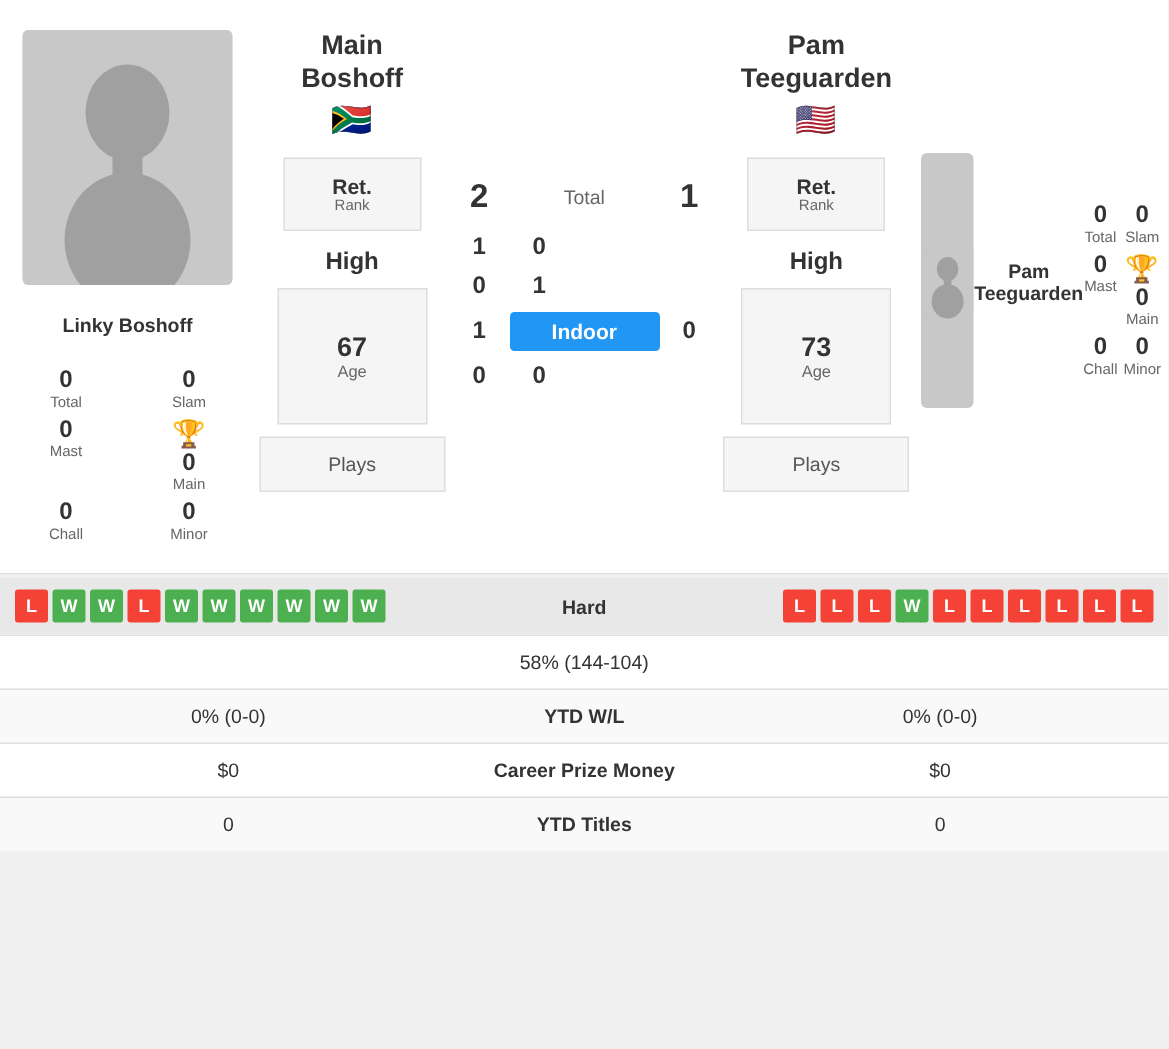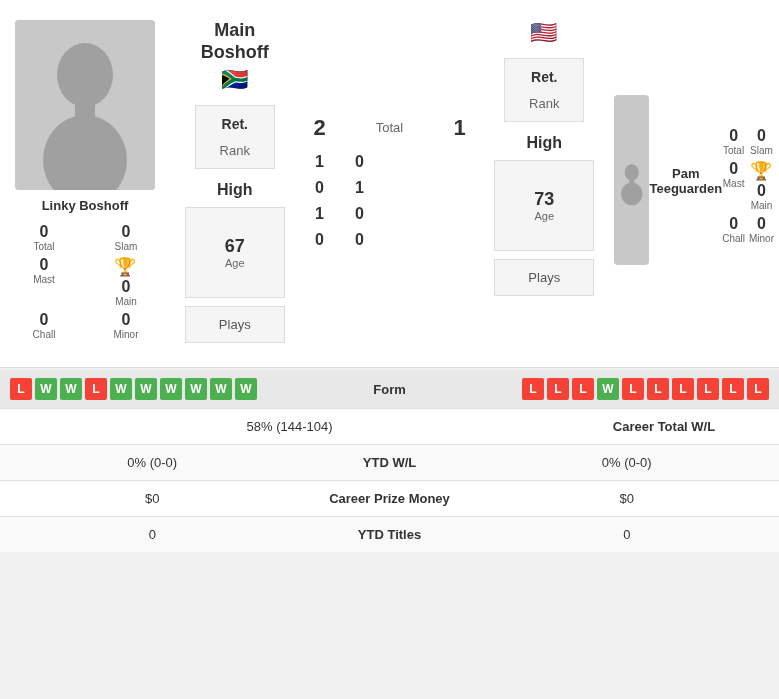--- a/index.html
+++ b/index.html
@@ -24,20 +24,21 @@
       padding: 10px 0 10px 0;
       border-bottom: 1px solid #ddd;
     }
 
     .player-card {
       width: 170px;
       display: flex;
       flex-direction: column;
       align-items: center;
       padding: 10px 5px;
+      gap: 11px;
     }
 
     .player-avatar {
       width: 140px;
       height: 170px;
       background: #c8c8c8;
       border-radius: 4px;
       display: flex;
       align-items: center;
       justify-content: center;
@@ -107,35 +108,34 @@
     }
 
     .flag-icon {
       font-size: 24px;
       margin-bottom: 8px;
     }
 
     .rank-box {
       background: #f5f5f5;
       border: 1px solid #ddd;
-      width: 80px;
+      width: 92px;
       padding: 10px;
       text-align: center;
       margin: 4px 0;
     }
 
     .rank-box-value {
       font-size: 14px;
       font-weight: bold;
     }
 
     .rank-box-label {
-      font-size: 13px;
+      font-size: 10px;
       color: #666;
-      margin-top: 11px;
     }
 
     .high-label {
       font-size: 16px;
       font-weight: bold;
       margin: 8px 0 4px 0;
     }
 
     .age-box {
       background: #f5f5f5;
@@ -152,21 +152,21 @@
     }
 
     .age-label {
       font-size: 11px;
       color: #666;
     }
 
     .plays-box {
       background: #f5f5f5;
       border: 1px solid #ddd;
-      width: 100px;
+      width: 124px;
       padding: 10px;
       text-align: center;
       margin: 4px 0;
     }
 
     .plays-label {
       font-size: 13px;
       color: #555;
     }
 
@@ -404,30 +404,35 @@
         <span class="court-num">0</span>
       </div>
 
       <div class="court-row">
         <span class="court-num">0</span>
         <span class="court-num">1</span>
       </div>
 
       <div class="court-row">
         <span class="court-num">1</span>
+        <span class="court-badge badge-indoor">Indoor</span>
         <span class="court-num">0</span>
       </div>
 
       <div class="court-row">
         <span class="court-num">0</span>
         <span class="court-num">0</span>
       </div>
     </div>
 
     <div class="middle-stats">
+      <div class="player-header-name">
+        <span>Pam</span><br>
+        <span>Teeguarden</span>
+      </div>
       <div class="flag-icon flag-us">🇺🇸</div>
       <div class="rank-box">
         <div class="rank-box-value">Ret.</div>
         <div class="rank-box-label">Rank</div>
       </div>
       <div class="high-label">High</div>
       <div class="age-box">
         <div class="age-value">73</div>
         <div class="age-label">Age</div>
       </div>
@@ -483,38 +488,37 @@
         <div class="badge-w">W</div>
         <div class="badge-w">W</div>
         <div class="badge-l">L</div>
         <div class="badge-w">W</div>
         <div class="badge-w">W</div>
         <div class="badge-w">W</div>
         <div class="badge-w">W</div>
         <div class="badge-w">W</div>
         <div class="badge-w">W</div>
       </div>
-    <div class="form-center">Form</div>
+    <div class="form-center">Hard</div>
     <div class="form-badges" id="p2-form" style="justify-content: flex-end; display: flex; gap: 3px;">
         <div class="badge-l">L</div>
         <div class="badge-l">L</div>
         <div class="badge-l">L</div>
         <div class="badge-w">W</div>
         <div class="badge-l">L</div>
         <div class="badge-l">L</div>
         <div class="badge-l">L</div>
         <div class="badge-l">L</div>
         <div class="badge-l">L</div>
         <div class="badge-l">L</div>
       </div>
   </div>
 
   <div class="stats-row">
     <div class="stats-left">58% (144-104)</div>
-    <div class="stats-center-label">Career Total W/L</div>
   </div>
 
   <div class="stats-row">
     <div class="stats-left">0% (0-0)</div>
     <div class="stats-center-label">YTD W/L</div>
     <div class="stats-right">0% (0-0)</div>
   </div>
 
   <div class="stats-row">
     <div class="stats-left">$0</div>

